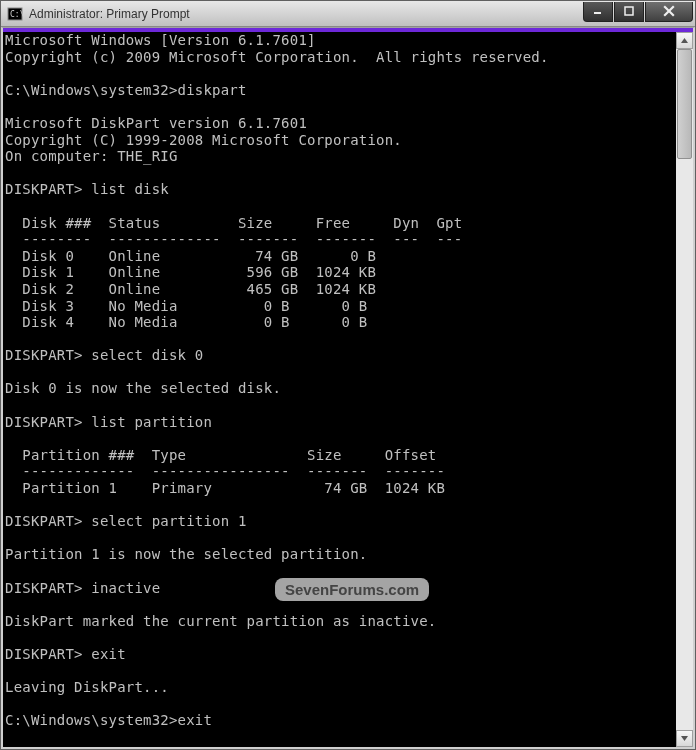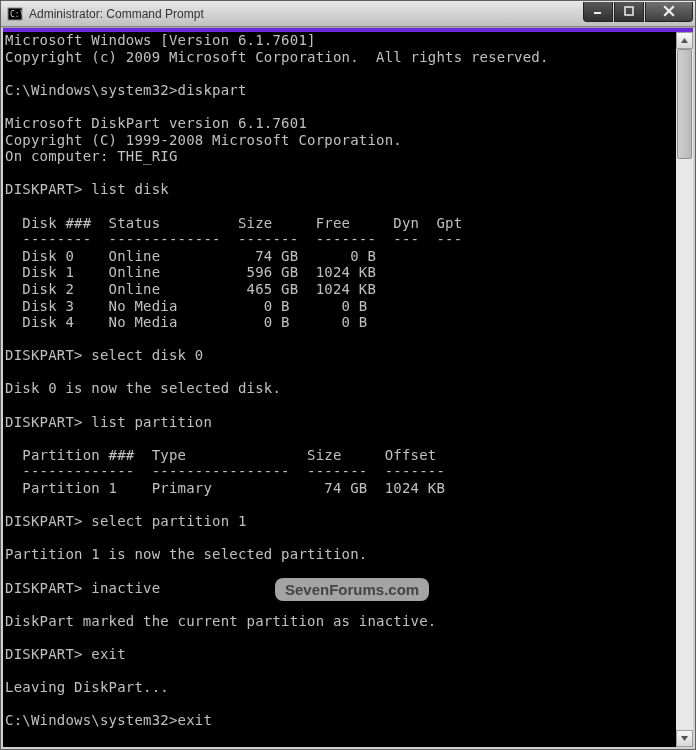--- a/index.html
+++ b/index.html
@@ -137,21 +137,21 @@
 <body>
 
 <div class="window">
   <div class="titlebar">
     <span class="titlebar-icon">
       <svg viewBox="0 0 16 16">
           <rect x="1" y="2" width="14" height="12" fill="#000" stroke="#888" stroke-width="1"></rect>
           <text x="3" y="11" font-size="8" fill="#ccc" font-family="monospace">C:\</text>
         </svg>
     </span>
-    <span class="titlebar-text">Administrator: Command Prompt</span>
+    <span class="titlebar-text">Administrator: Primary Prompt</span>
     <div class="window-controls">
       <div class="win-btn minimize">
         <svg width="10" height="10" viewBox="0 0 10 10">
             <line x1="1" y1="7" x2="8" y2="7" stroke-width="2"></line>
           </svg>
       </div>
       <div class="win-btn">
         <svg width="10" height="10" viewBox="0 0 10 10">
             <rect x="1" y="1" width="8" height="8" stroke-width="1.5"></rect>
           </svg>

